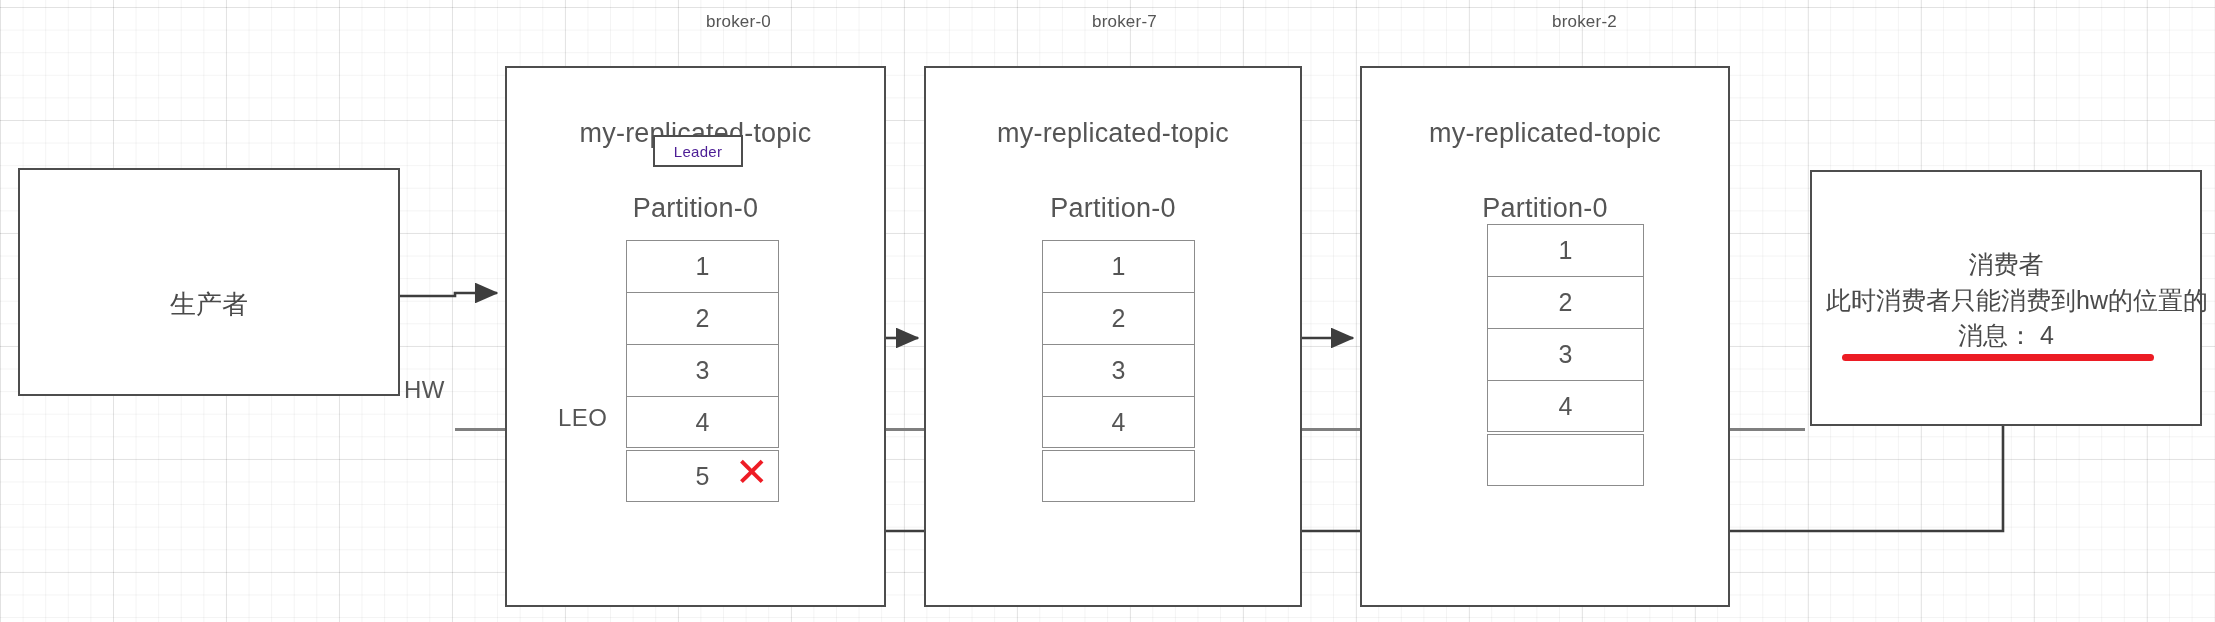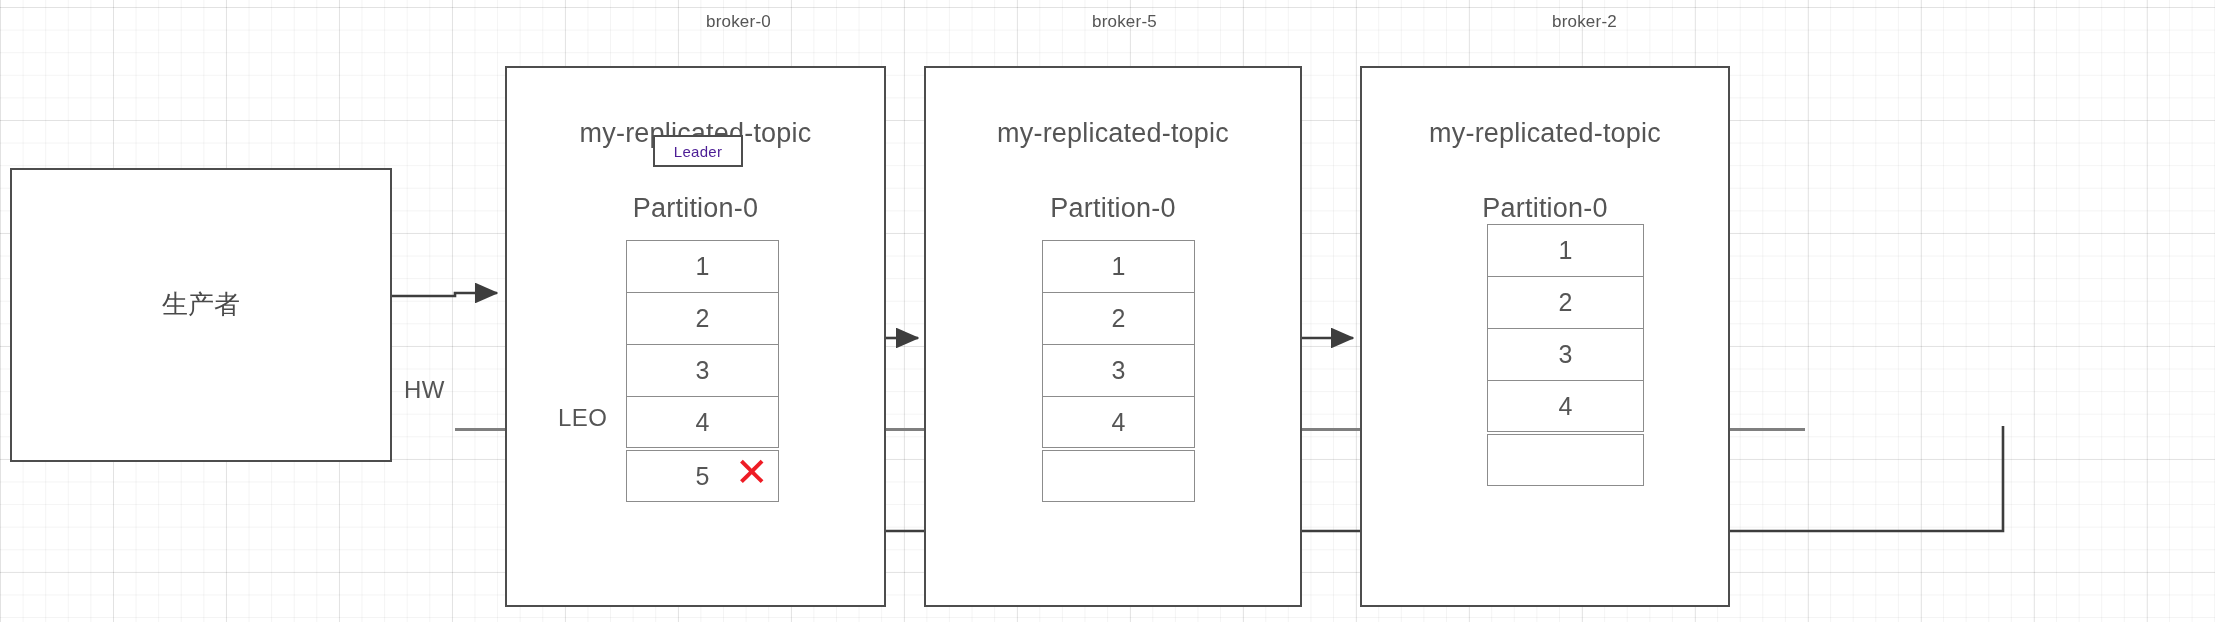--- a/index.html
+++ b/index.html
@@ -158,21 +158,21 @@
 
     <path d="M 886 338 L 918 338" stroke="#3d3d3d" stroke-width="2.6" fill="none" marker-end="url(#arrowhead)"></path>
 
     <path d="M 1301 338 L 1353 338" stroke="#3d3d3d" stroke-width="2.6" fill="none" marker-end="url(#arrowhead)"></path>
 
     <path d="M 2003 426 L 2003 531 L 697 531 L 697 478" stroke="#3d3d3d" stroke-width="2.6" fill="none" marker-end="url(#arrowhead-up)"></path>
   </svg>
 
   <div class="hline" style="left:455px; top:428px; width:1350px; height:3px;"></div>
 
-  <div class="box abs" style="left:10px; top:168px; width:382px; height:294px;padding-left:40px;">
+  <div class="box abs" style="left:18px; top:168px; width:382px; height:228px;padding-left:40px;">
     <div class="producer-text" style="top:117px;">生产者</div>
   </div>
 
   <div class="side-label abs" style="left:404px; top:376px;">HW</div>
 
   <div class="broker-label abs" style="left:672px; top:12px;margin-left:34px;">broker-0</div>
 
   <div class="broker-box abs" style="left:505px; top:66px; width:381px; height:541px;">
     <div class="topic-title" style="top:10px;">
       <span>my-replicated-topic</span><br>
@@ -186,21 +186,21 @@
     <div class="msg-cell" style="height:52px;">2</div>
     <div class="msg-cell" style="height:52px;">3</div>
     <div class="msg-cell last" style="height:52px;">4</div>
     <div class="msg-cell last" style="height:52px; margin-top:2px;">5</div>
   </div>
 
   <div class="side-label abs" style="left:558px; top:404px;">LEO</div>
 
   <div class="x-mark" style="left:735px; top:452px;">✕</div>
 
-  <div class="broker-label abs" style="left:1092px; top:12px;">broker-5</div>
+  <div class="broker-label abs" style="left:1092px; top:12px;">broker-7</div>
 
   <div class="broker-box abs" style="left:924px; top:66px; width:378px; height:541px;">
     <div class="topic-title" style="top:10px;">
       <span>my-replicated-topic</span><br>
       <span>Partition-0</span>
     </div>
   </div>
 
   <div class="msg-stack" style="left:1042px; top:240px; width:153px;">
     <div class="msg-cell" style="height:52px;">1</div>
@@ -220,14 +220,22 @@
   </div>
 
   <div class="msg-stack" style="left:1487px; top:224px; width:157px;">
     <div class="msg-cell" style="height:52px;">1</div>
     <div class="msg-cell" style="height:52px;">2</div>
     <div class="msg-cell" style="height:52px;">3</div>
     <div class="msg-cell last" style="height:52px;">4</div>
     <div class="msg-cell last" style="height:52px; margin-top:2px;"></div>
   </div>
 
+  <div class="box abs" style="left:1810px; top:170px; width:392px; height:256px;">
+    <div class="consumer-text" style="top:75px;">
+      <span class="consumer-line">消费者</span>
+      <span class="consumer-line">此时消费者只能消费到hw的位置的</span>
+      <span class="consumer-line">消息： 4</span>
+    </div>
+    <div class="red-underline" style="left:30px; top:182px; width:312px;"></div>
+  </div>
 
 </div>
 
 </body></html>

